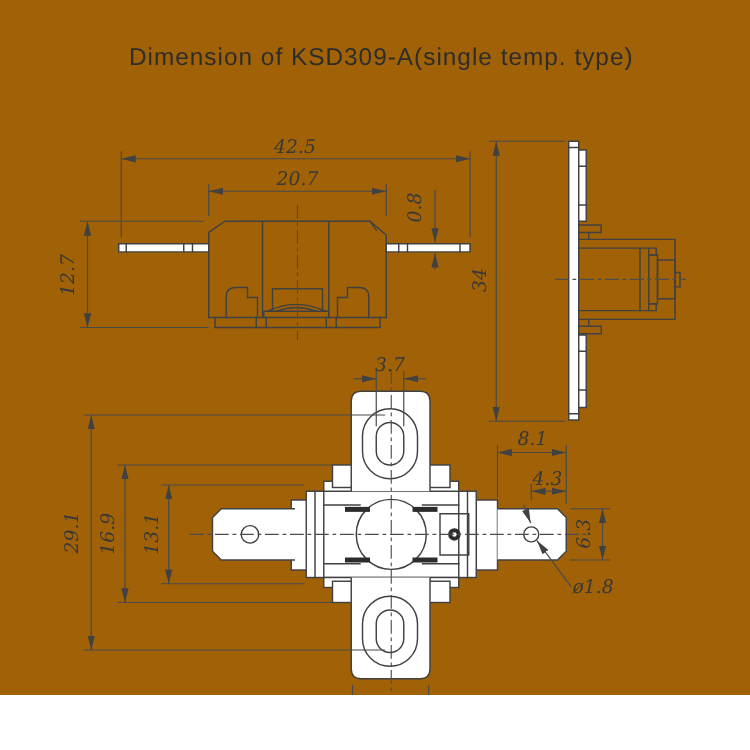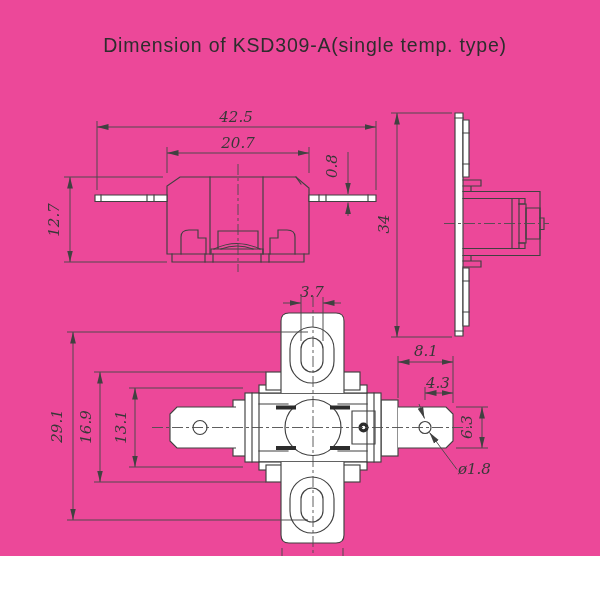--- a/index.html
+++ b/index.html
@@ -1,16 +1,16 @@
 <!DOCTYPE html>
 <html><head>
 <meta charset="utf-8">
 <style>
   html,body{margin:0;padding:0;background:#ffffff;}
-  #canvas{position:relative;width:600px;height:556px;background:#ec4899;overflow:hidden;text-align:center;}
+  #canvas{position:relative;width:600px;height:556px;background:#a16207;overflow:hidden;text-align:center;}
   svg{display:block;}
   .ol  {fill:none;stroke:#414141;stroke-width:1.15;stroke-linejoin:miter;stroke-linecap:square;}
   .olf {fill:#ffffff;stroke:#414141;stroke-width:1.15;stroke-linejoin:miter;}
   .dim {fill:none;stroke:#4a4a4a;stroke-width:0.95;stroke-linecap:butt;}
   .cl  {fill:none;stroke:#4d4d4d;stroke-width:0.9;stroke-dasharray:11 3 3 3;}
   .blk {fill:#2c2c2c;stroke:none;}
   .arr2{marker-start:url(#arw);marker-end:url(#arw);}
   .arr1{marker-end:url(#arw);}
   .arrS{marker-start:url(#arw);}
   .dimtxt{font:italic 15px "DejaVu Serif", serif;fill:#383838;}

